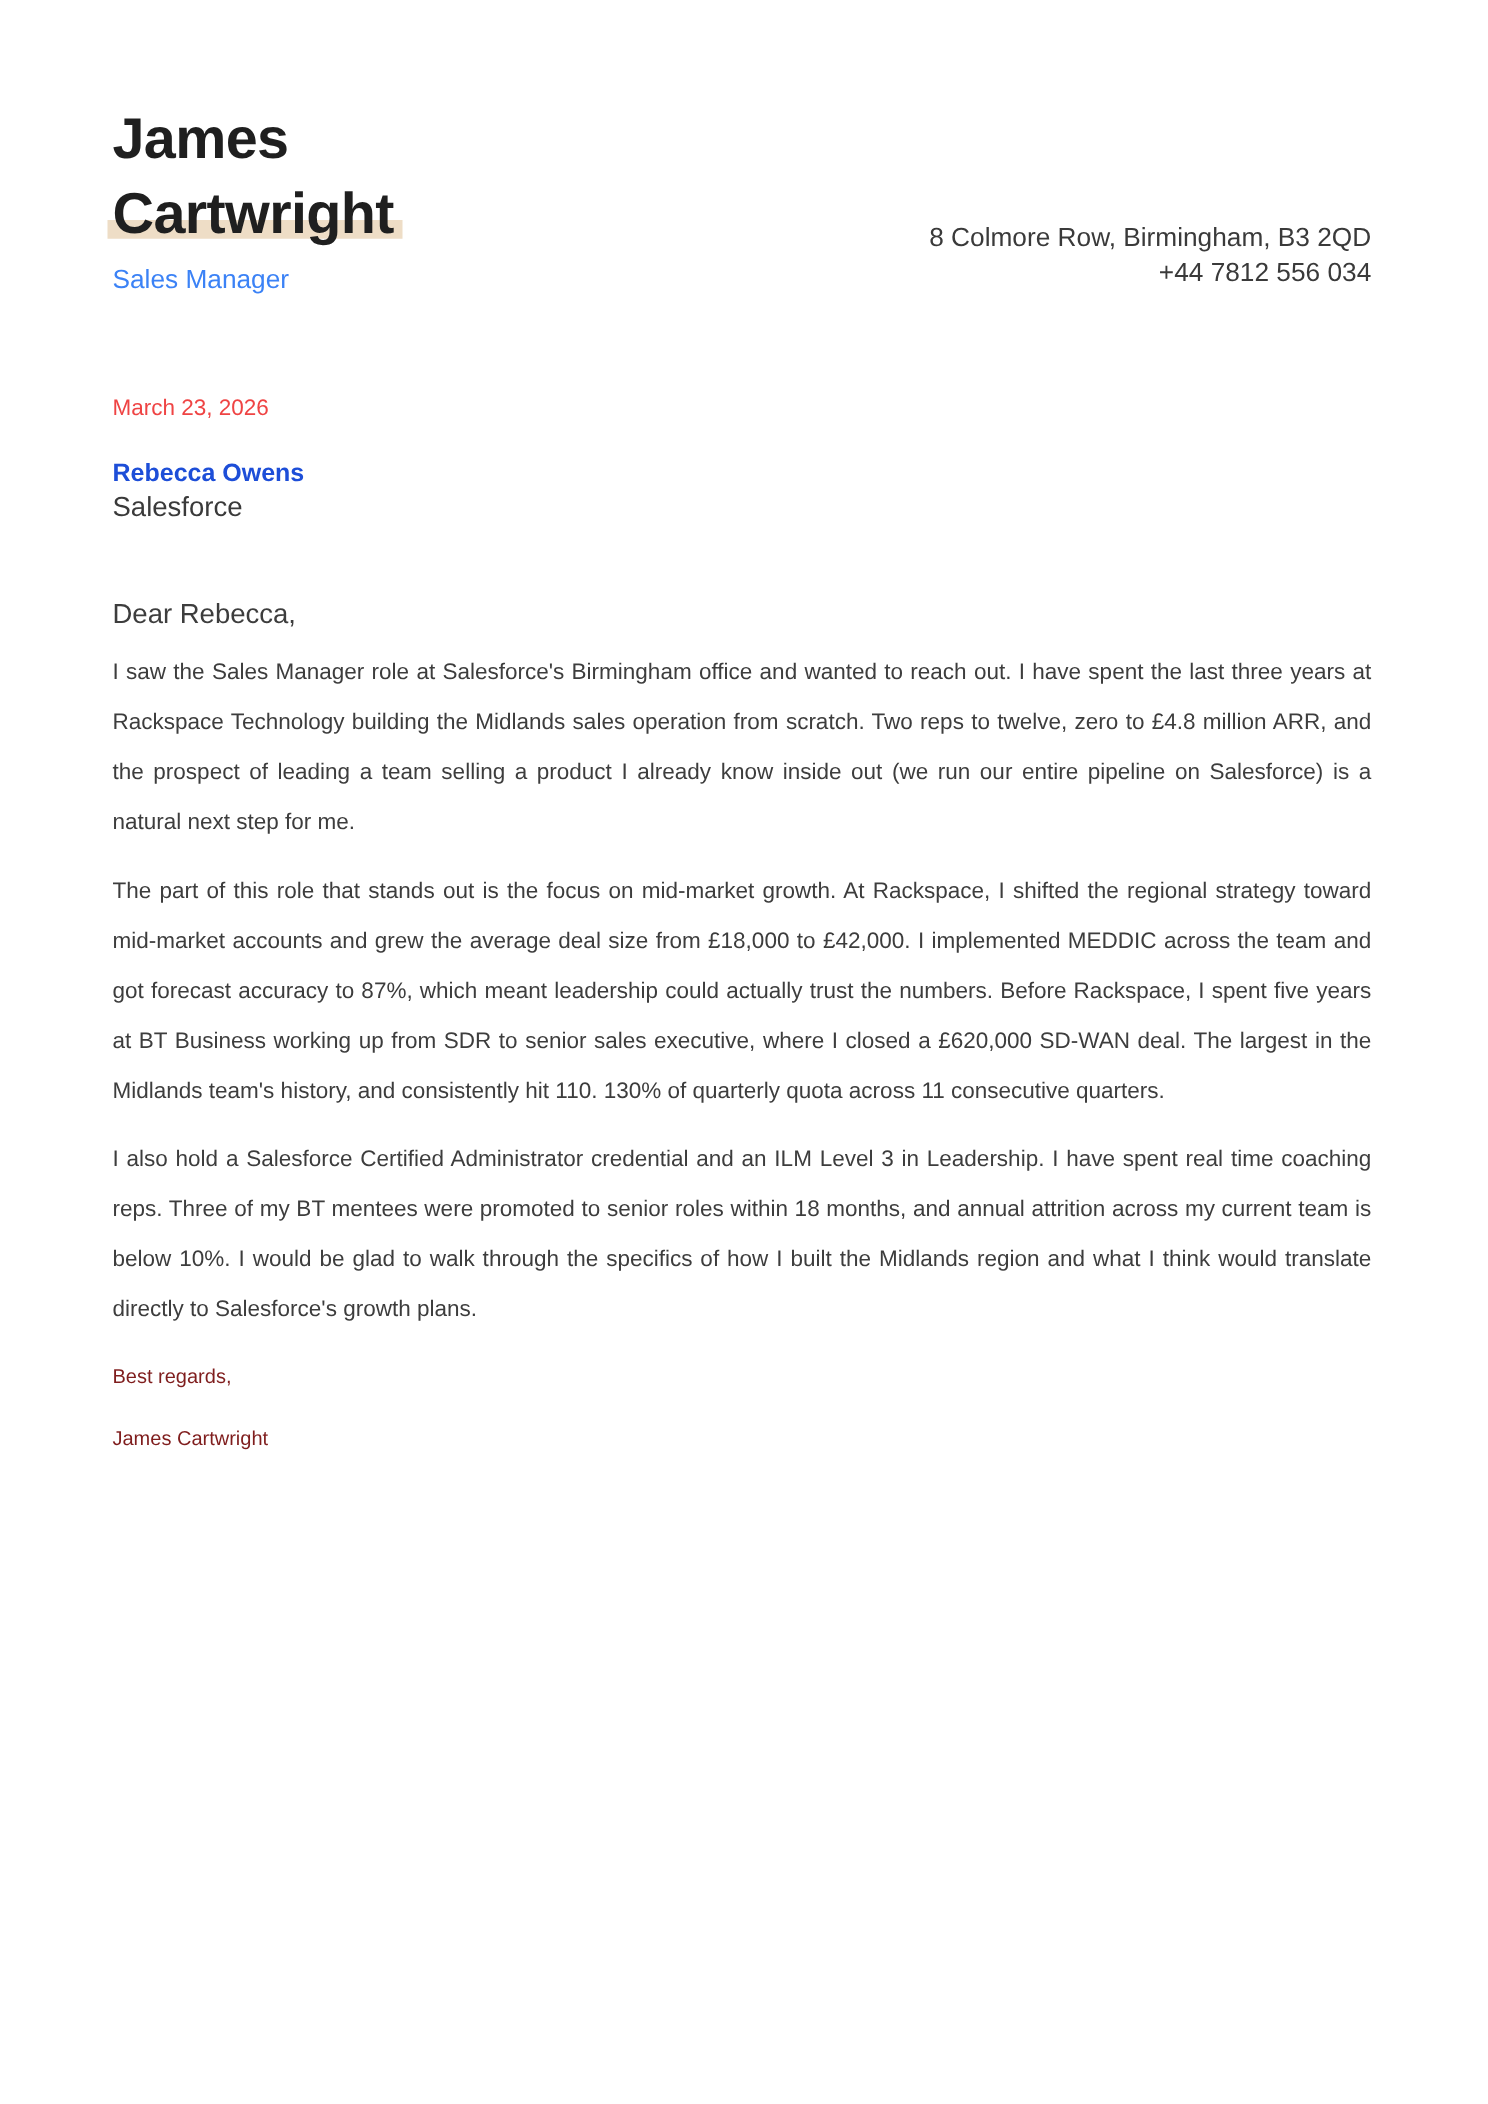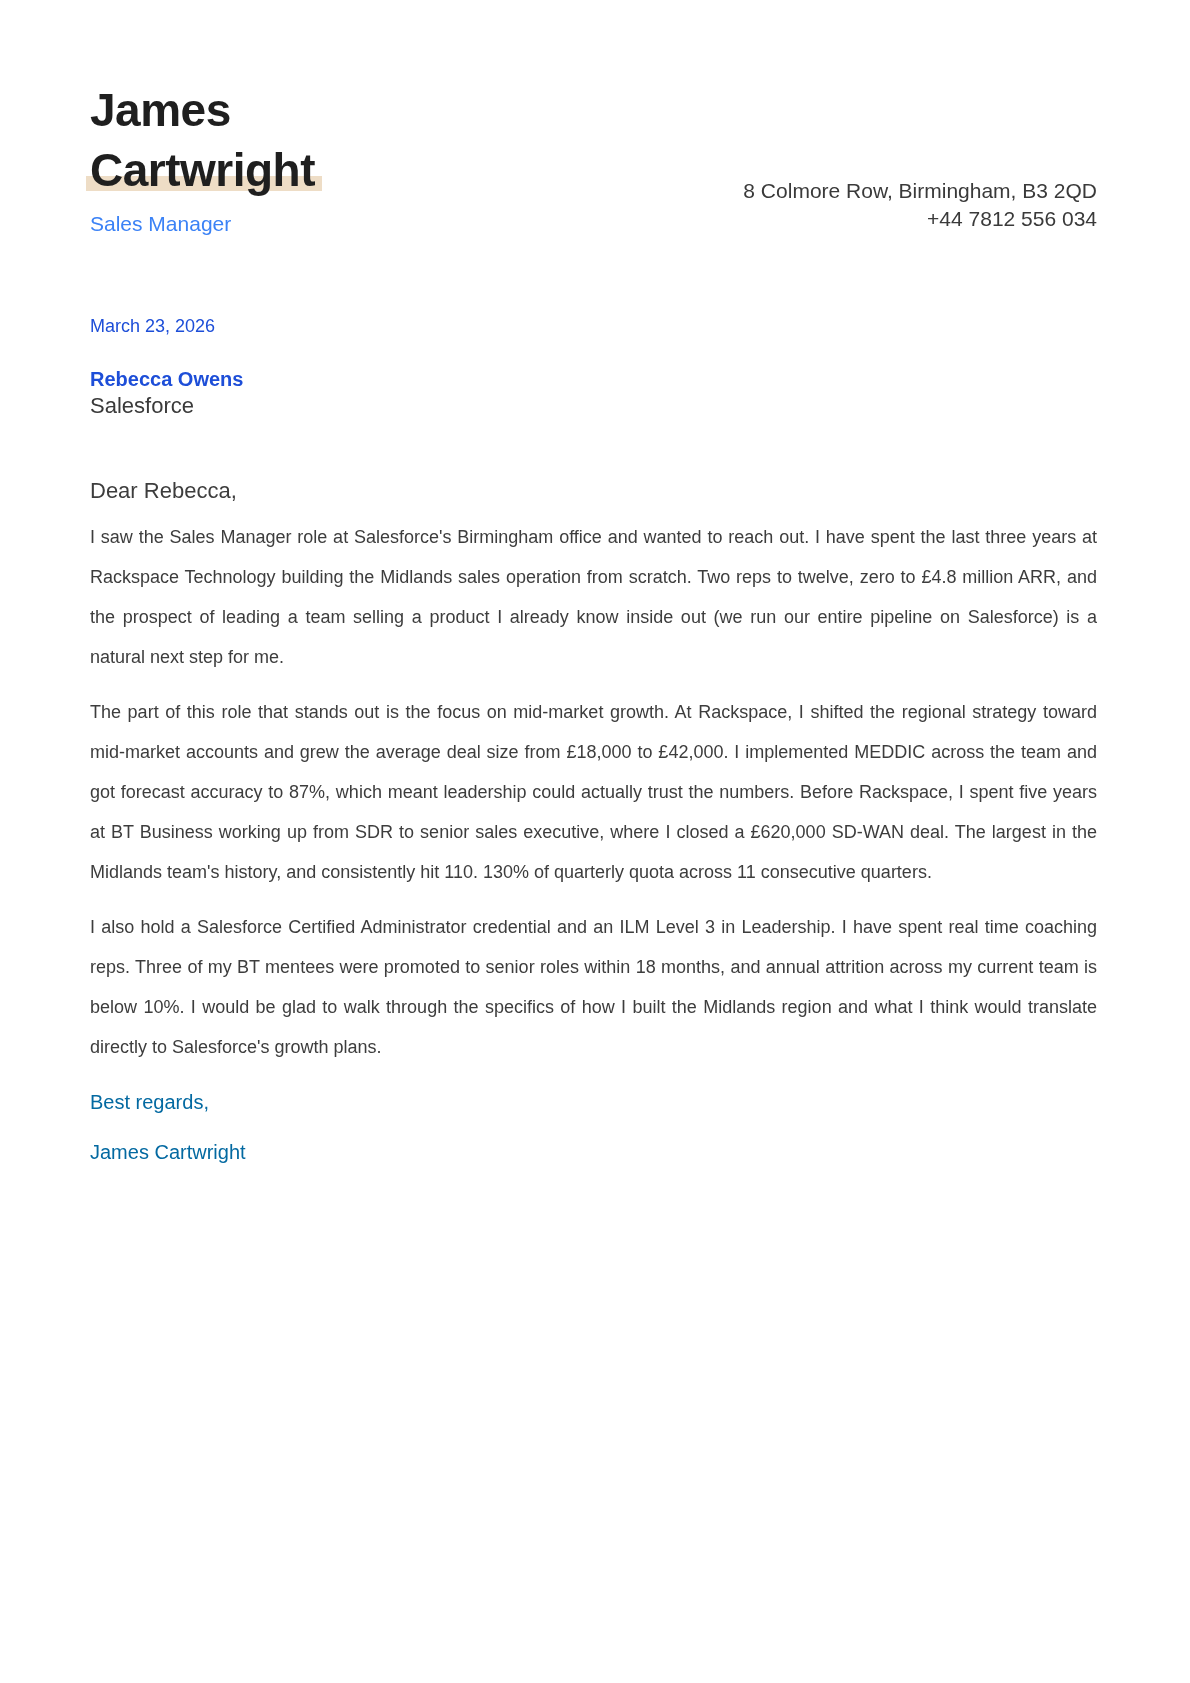--- a/index.html
+++ b/index.html
@@ -57,21 +57,21 @@
     font-size: 21px;
     line-height: 28px;
     color: #3a3a3a;
     padding-bottom: 4px;
   }
   
   .date {
     margin-top: 76px;
     font-size: 18px;
     line-height: 26px;
-    color: #1d4ed8;
+    color: #ef4444;
   }
   .recipient { margin-top: 26px; }
   .recipient-name {
     font-size: 20px;
     line-height: 28px;
     font-weight: 700;
     color: #1d4ed8;
   }
   .recipient-company {
     font-size: 22px;
@@ -86,23 +86,23 @@
     color: #3d3d3d;
   }
   .letter-body p {
     font-size: 18px;
     line-height: 40px;
     text-align: justify;
     color: #3d3d3d;
     margin: 0 0 15px 0;
   }
   .closing, .signature {
-    font-size: 20px;
+    font-size: 16px;
     line-height: 40px;
-    color: #0369a1;
+    color: #7f1d1d;
     margin: 0 0 10px 0;
   }
 </style>
 </head>
 <body>
 
 <div class="page">
 
   <div class="header">
     <div class="name-block">

